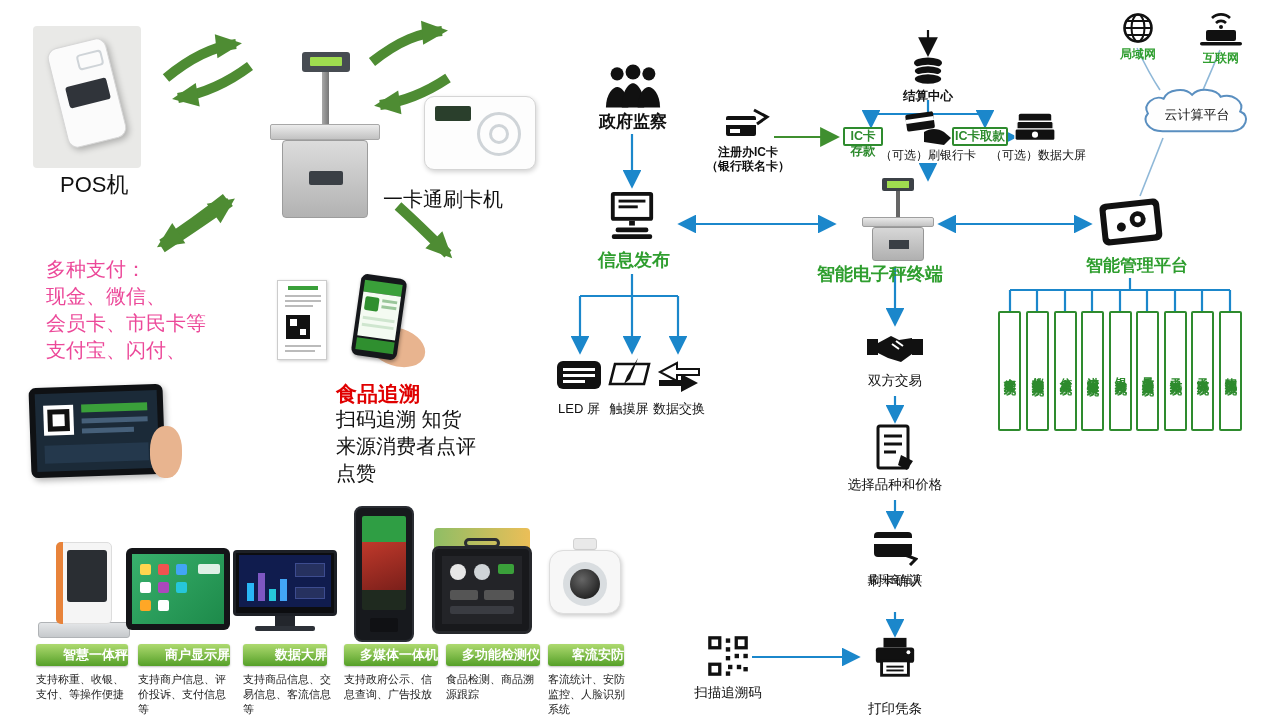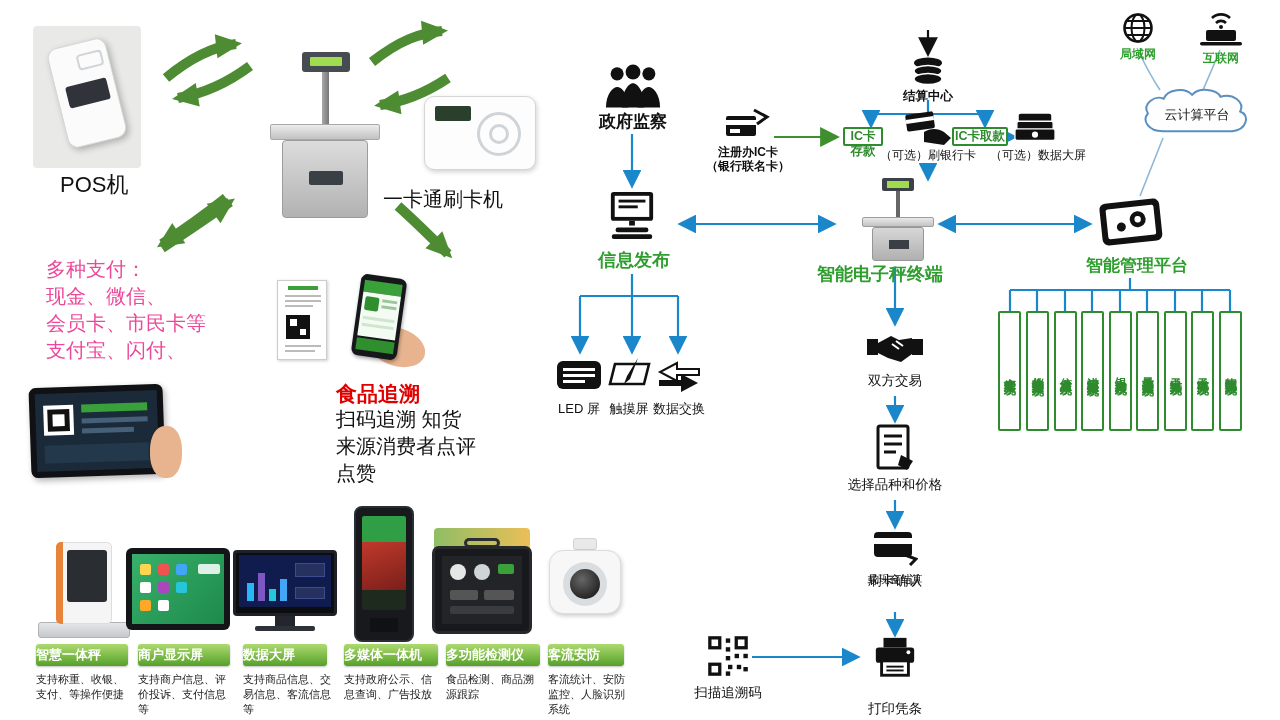--- a/index.html
+++ b/index.html
@@ -13,21 +13,21 @@
   .bigblk{font-size:22px;color:#111}
   .pay{font-size:20px;color:#ec4899;line-height:1.35}
   .trace{font-size:20px;color:#111;line-height:1.35}
   .red{color:#e00000;font-weight:bold;font-size:21px}
   .gbox{border:2px solid #2e8b2e;border-radius:2px;background:#fff;color:#2e8b2e;
         font-weight:bold;font-size:12.5px;text-align:center;line-height:15px}
   .vbox{border:2px solid #2e8b2e;border-radius:2px;background:#fff;color:#2e8b2e;font-weight:bold;
         font-size:12px;writing-mode:vertical-rl;text-orientation:upright;letter-spacing:1px;
         display:flex;align-items:center;justify-content:center}
   .banner{background:linear-gradient(180deg,#aeda70,#55a028);border-radius:3px;color:#fff;
-          font-weight:bold;font-size:13px;text-align:left;line-height:22px;height:22px;
+          font-weight:bold;font-size:13px;text-align:right;line-height:22px;height:22px;
           box-shadow:0 1px 2px rgba(0,0,0,.25)}
   .desc{font-size:11px;color:#222;line-height:1.38}
   svg{display:block}
 </style>
 </head>
 <body>
 
 <div id="stage">
 
   <svg class="n" width="1280" height="720" style="left:0;top:0;pointer-events:none">

